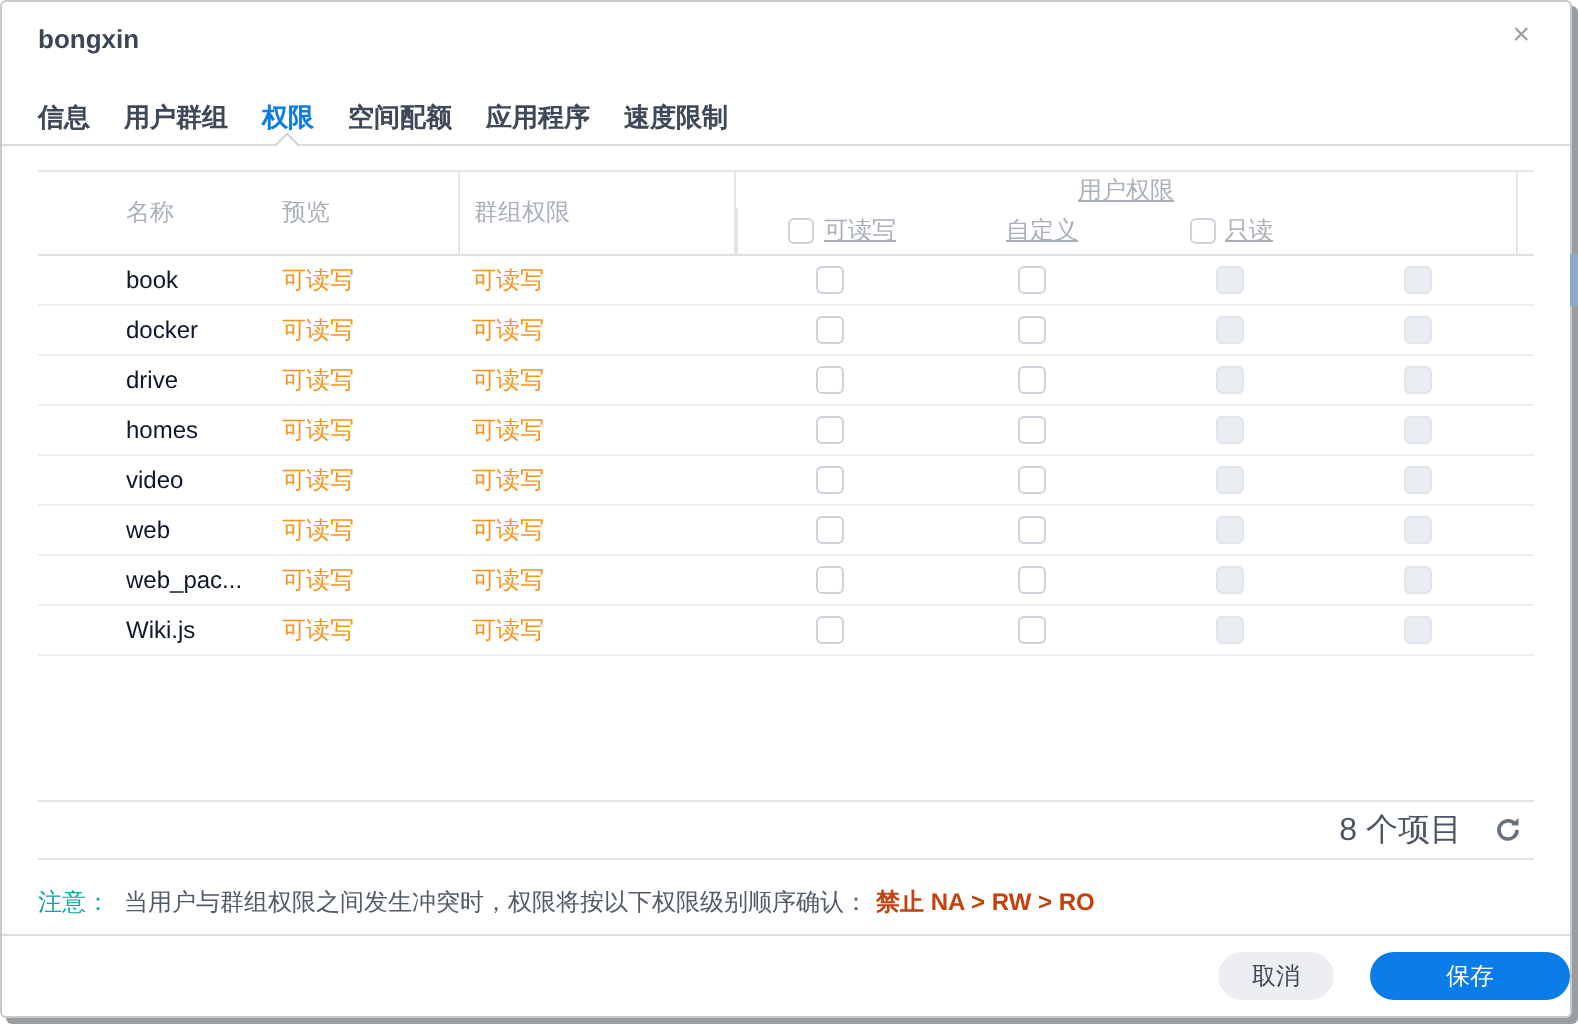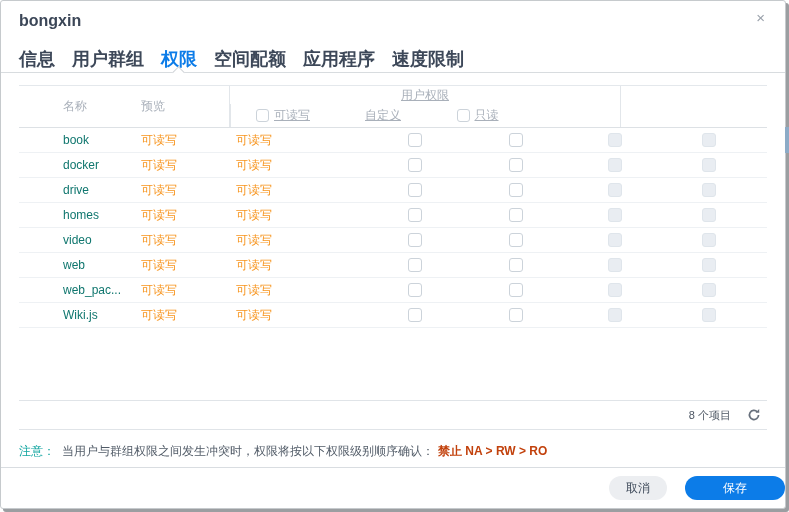--- a/index.html
+++ b/index.html
@@ -1,25 +1,25 @@
 <!DOCTYPE html>
 <html style="--accent: #0c7ce8; --orange: #f7941d; --teal: #12a5a0;"><head>
 <meta charset="utf-8">
 <style>
   :root{ --accent:#0c7ce8; --orange:#f7941d; --teal:#12a5a0; }
   html,body{width:789px;height:512px;margin:0;padding:0;overflow:hidden;background:#fff;}
   body{font-family:"Liberation Sans","DejaVu Sans",sans-serif;}
   .dialog{position:absolute;left:0;top:0;width:784px;height:507px;background:#fff;
     border:1px solid #c6cacd;border-radius:3px;box-shadow:3px 3px 0 #9b9ea1;}
   .scroll-remnant{position:absolute;right:0;top:127px;width:4px;height:26px;background:#8cabc7;z-index:5;}
-  .win-title{position:absolute;left:18px;top:11px;font-size:16px;font-weight:bold;color:#3b4657;}
+  .win-title{position:absolute;left:18px;top:11px;font-size:13px;font-weight:bold;color:#3b4657;}
   .close{position:absolute;right:16px;top:5px;font-size:15px;color:#9aa1ab;cursor:pointer;padding:4px;line-height:1;}
   .tabs{position:absolute;left:0;right:0;top:45px;height:26px;padding-left:18px;
     border-bottom:1px solid #d8dcdf;display:flex;gap:17px;}
-  .tab{position:relative;font-size:18px;font-weight:bold;color:#3d4859;line-height:26px;cursor:pointer;white-space:nowrap;font-family:Liberation Serif, serif;}
+  .tab{position:relative;font-size:13px;font-weight:bold;color:#3d4859;line-height:26px;cursor:pointer;white-space:nowrap;font-family:Liberation Serif, serif;}
   .tab.active{color:var(--accent);text-align:center;}
   .tab.active::after{content:"";position:absolute;left:50%;bottom:-5px;width:8px;height:8px;margin-left:-5px;
     background:#fff;border-left:1px solid #cfd3d7;border-top:1px solid #cfd3d7;transform:rotate(45deg);}
   .content{position:absolute;left:18px;right:18px;top:72px;}
   .thead{display:flex;height:43px;margin-top:12px;border-top:1px solid #e4e8ec;border-bottom:1px solid #dde1e5;
     color:#a9b0ba;font-size:12px;box-sizing:border-box;}
   .th{display:flex;align-items:center;box-sizing:border-box;text-align:right;}
   .w-name{width:115px;} .w-preview{width:95px;} .w-group{width:138px;}
   .w-na{width:96px;} .w-rw{width:105px;} .w-ro{width:93px;} .w-custom{width:96px;}
   .th-name{padding-left:44px;}
@@ -30,26 +30,26 @@
   .th-user-top{height:18px;display:flex;align-items:center;justify-content:center;}
   .th-user-sub{flex:1;display:flex;align-items:stretch;}
   .sub{display:flex;align-items:center;justify-content:center;gap:5px;box-sizing:border-box;}
   .sub-rw{border-left:1px solid #e2e6ea;}
   .cb{width:14px;height:14px;border:1px solid #ccd3da;border-radius:3px;background:#fff;
     box-sizing:border-box;display:inline-block;cursor:pointer;flex:none;}
   .cb-sm{width:13px;height:13px;}
   .cb-dis{background:#e9edf2;border-color:#dfe5eb;}
   .tr{display:flex;height:25px;border-bottom:1px solid #eef1f4;align-items:center;font-size:12px;box-sizing:border-box;}
   .td{box-sizing:border-box;}
-  .td-name{padding-left:44px;color:#0f766e;}
+  .td-name{padding-left:44px;color:#0f172a;}
   .td-preview,.td-group{padding-left:7px;color:var(--orange);}
   .td-cb{display:flex;justify-content:center;}
   .spacer{height:72px;}
   .countbar{height:28px;border-top:1px solid #e0e4e8;border-bottom:1px solid #e0e4e8;
-    display:flex;align-items:center;justify-content:flex-end;gap:16px;font-size:11px;color:#4c5663;padding-right:6px;}
+    display:flex;align-items:center;justify-content:flex-end;gap:16px;font-size:16px;color:#4c5663;padding-right:6px;}
   .refresh{display:flex;align-items:center;cursor:pointer;}
   .notebar{padding-top:13px;font-size:12px;color:#515b67;line-height:16px;}
   .note-label{color:var(--teal);margin-right:7px;}
   .note-em{font-weight:bold;color:#c2410c;margin-left:4px;}
   .footer{position:absolute;bottom:0;left:0;right:0;height:40px;border-top:1px solid #d9dde1;
     display:flex;align-items:center;justify-content:flex-end;gap:18px;}
   .btn{height:24px;border-radius:13px;font-size:12px;display:flex;align-items:center;justify-content:center;
     border:none;cursor:pointer;font-family:inherit;}
   .btn-cancel{width:58px;background:#eceef1;color:#3e4a5a;}
   .btn-save{width:100px;background:var(--accent);color:#fff;}
@@ -81,20 +81,21 @@
       <div class="tab">
     <span class="tab-label">速度限制</span>
   </div>
     </div>
 
   <div class="content">
 
     <div class="thead">
       <div class="th th-name w-name">名称</div>
       <div class="th th-preview w-preview">预览</div>
+      <div class="th th-group w-group">群组权限</div>
       <div class="th-user">
         <div class="th-user-top">用户权限</div>
         <div class="th-user-sub">
           <div class="sub sub-rw w-rw">
             <span class="cb cb-sm"></span>
             <span>可读写</span>
           </div>
           <div class="sub w-custom">
             <span>自定义</span>
           </div>

